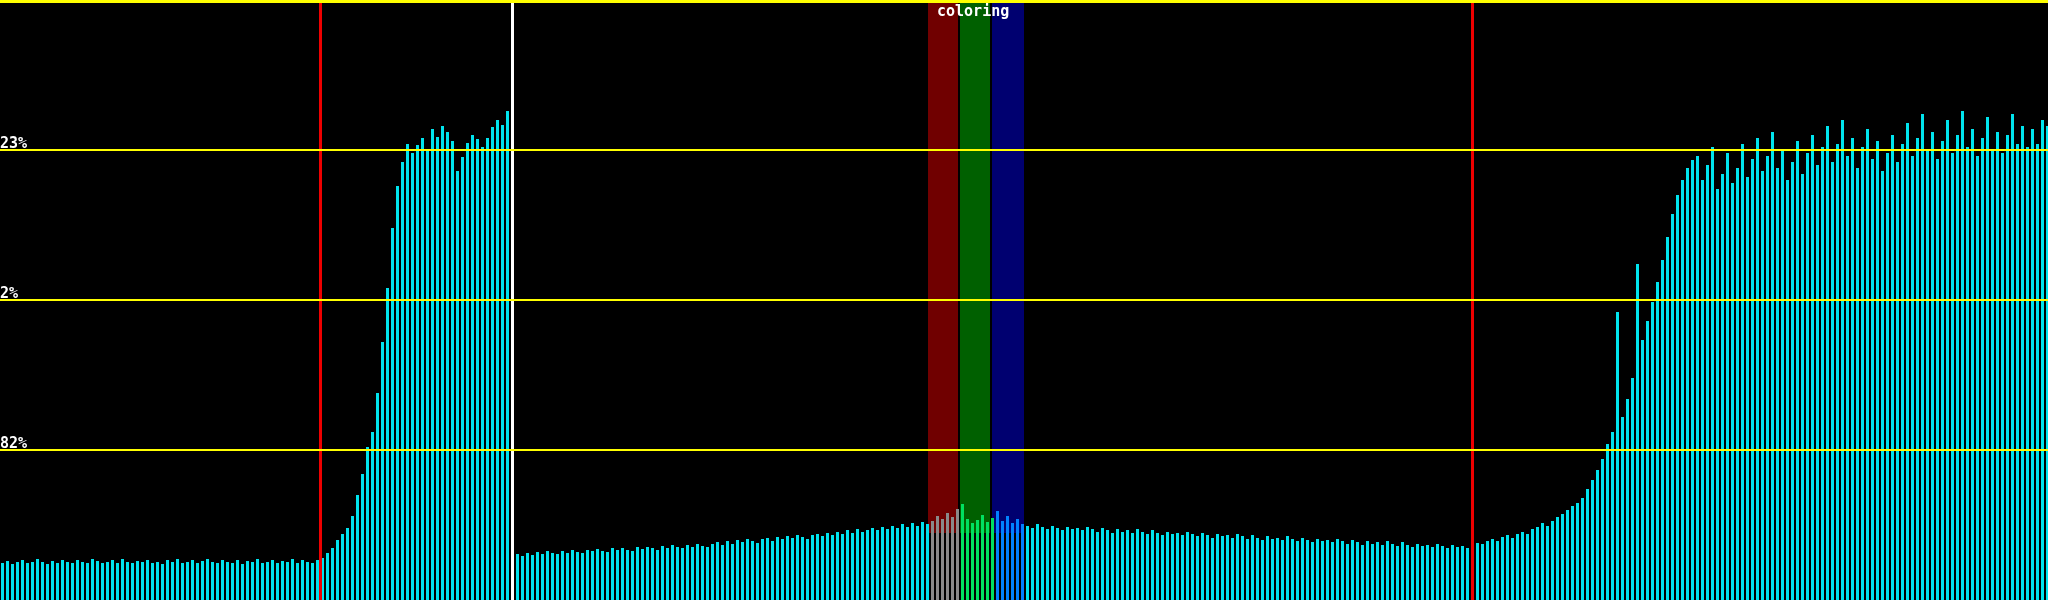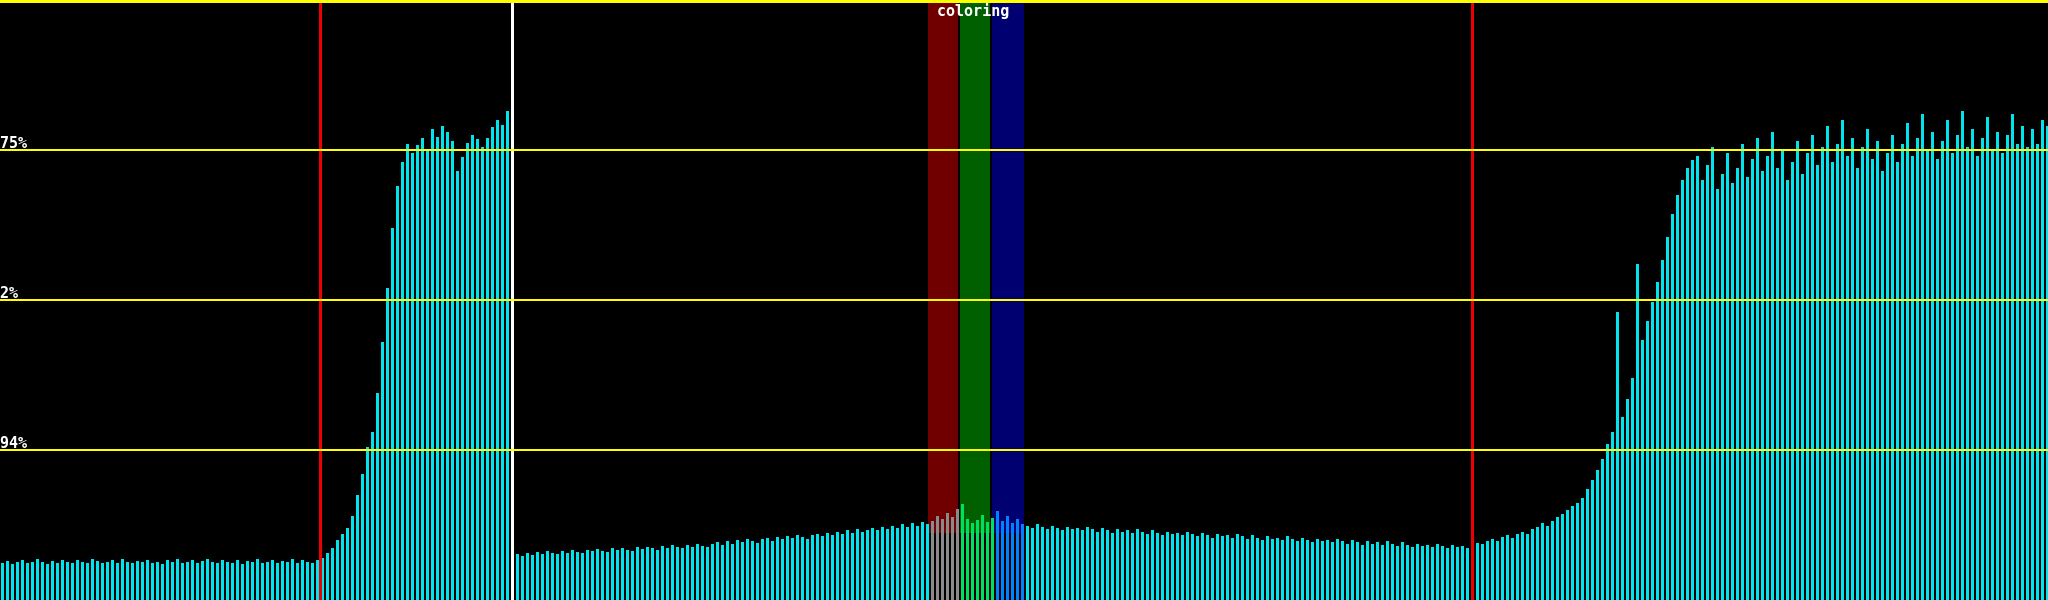--- a/index.html
+++ b/index.html
@@ -462,18 +462,18 @@
       <div class="marker" style="left: 511px; width: 3px; background: rgb(255, 255, 255);"></div>
       <div class="marker" style="left: 1471px; width: 3px; background: rgb(238, 0, 0);"></div>
     </div>
   <div class="layer">
       <div class="gridline" style="top: 449px; background: rgb(255, 255, 0);"></div>
       <div class="gridline" style="top: 299px; background: rgb(255, 255, 0);"></div>
       <div class="gridline" style="top: 149px; background: rgb(255, 255, 0);"></div>
       <div class="topborder" style="background: rgb(255, 255, 0);"></div>
     </div>
 
-  <span class="ylabel" style="top:136px">75%</span>
+  <span class="ylabel" style="top:136px">23%</span>
   <span class="ylabel" style="top:286px">2%</span>
-  <span class="ylabel" style="top:436px">94%</span>
+  <span class="ylabel" style="top:436px">82%</span>
 
   <span class="title-label">coloring</span>
 </div>
 
 </body></html>

